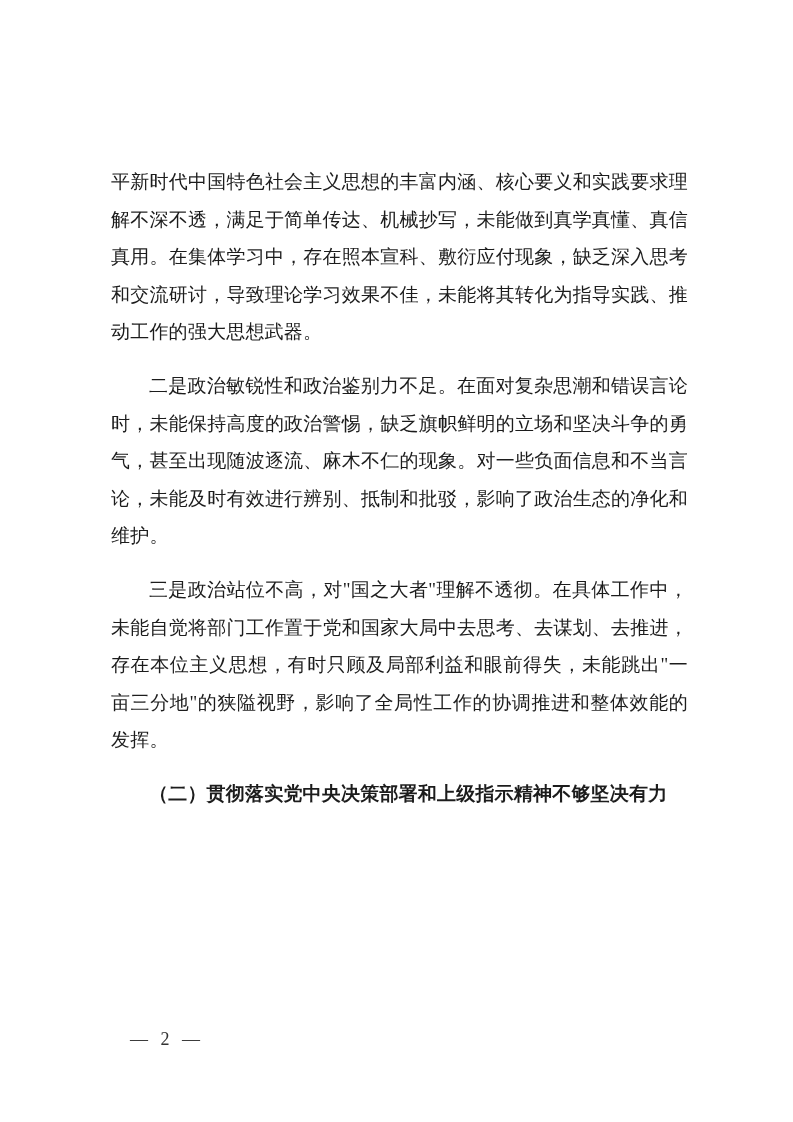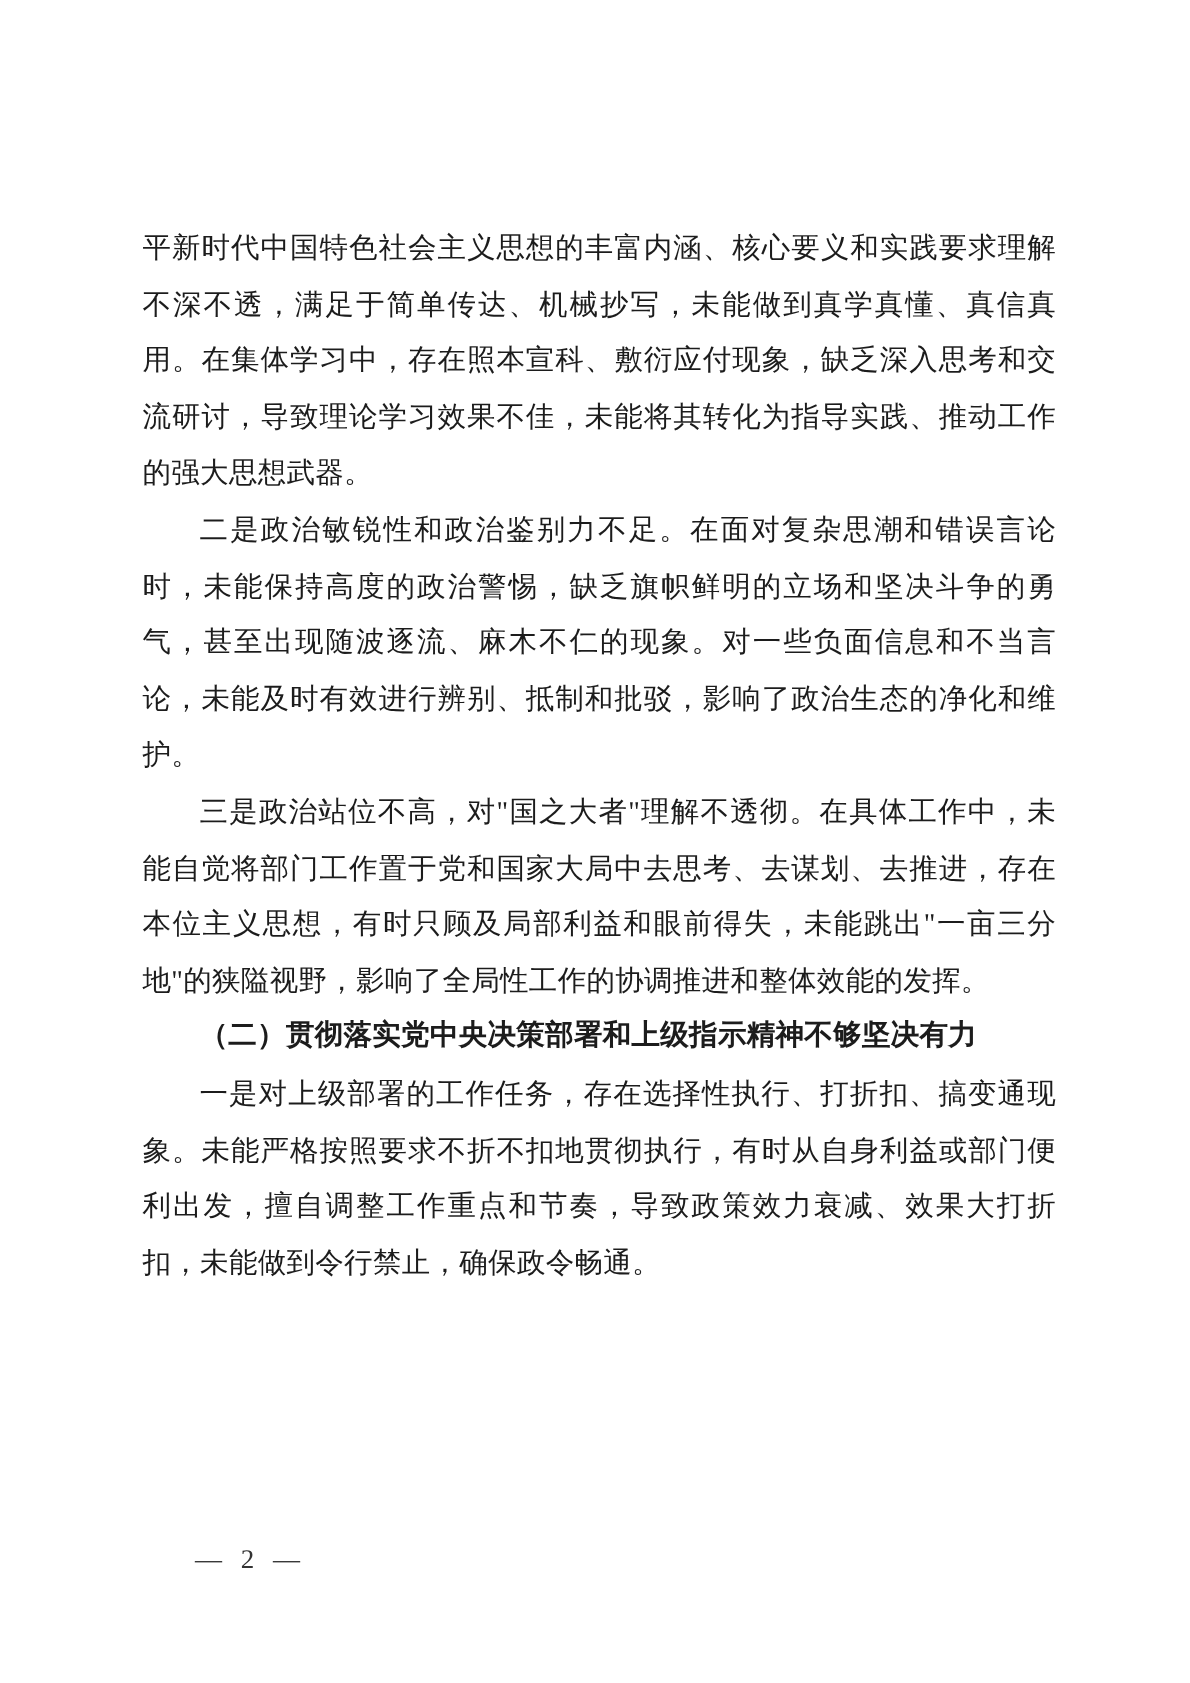--- a/index.html
+++ b/index.html
@@ -21,51 +21,49 @@
     left: 95px;
     top: 147px;
     width: 609px;
     font-size: 19px;
     line-height: 37.6px;
     text-align: justify;
     text-justify: inter-ideograph;
     letter-spacing: 0.2px;
   }
   .content p {
-    margin: 0;
+    margin: 16px;
     padding: 0;
   }
   .indent {
     text-indent: 2em;
   }
   .no-indent {
     text-indent: 0;
   }
   .heading {
     font-weight: bold;
-    font-family: Liberation Mono, monospace;
   }
   .footer {
     position: absolute;
     left: 130px;
     top: 1029px;
     font-size: 18px;
     color: #333333;
     letter-spacing: 4px;
     font-family: "Liberation Serif", "DejaVu Serif", serif;
   }
 </style>
 </head>
 <body>
 
 <div class="page">
   <main class="content">
     <p class="body-paragraph no-indent">平新时代中国特色社会主义思想的丰富内涵、核心要义和实践要求理解不深不透，满足于简单传达、机械抄写，未能做到真学真懂、真信真用。在集体学习中，存在照本宣科、敷衍应付现象，缺乏深入思考和交流研讨，导致理论学习效果不佳，未能将其转化为指导实践、推动工作的强大思想武器。</p>
     <p class="body-paragraph indent">二是政治敏锐性和政治鉴别力不足。在面对复杂思潮和错误言论时，未能保持高度的政治警惕，缺乏旗帜鲜明的立场和坚决斗争的勇气，甚至出现随波逐流、麻木不仁的现象。对一些负面信息和不当言论，未能及时有效进行辨别、抵制和批驳，影响了政治生态的净化和维护。</p>
     <p class="body-paragraph indent">三是政治站位不高，对"国之大者"理解不透彻。在具体工作中，未能自觉将部门工作置于党和国家大局中去思考、去谋划、去推进，存在本位主义思想，有时只顾及局部利益和眼前得失，未能跳出"一亩三分地"的狭隘视野，影响了全局性工作的协调推进和整体效能的发挥。</p>
     <p class="heading indent">（二）贯彻落实党中央决策部署和上级指示精神不够坚决有力</p>
-    <p class="body-paragraph indent">一是对上级部署的工作任务，存在选择性执行、打折扣、搞变通现象。未能严格按照要求不折不扣地贯彻执行，有时从自身利益或部门便利出发，擅自调整工作重点和节奏，导致政策效力衰减、效果大打折扣，未能做到令行禁止，确保政令畅通。</p>
   </main>
 
   <footer class="footer">
     <span>— 2 —</span>
   </footer>
 </div>
 
 </body></html>

